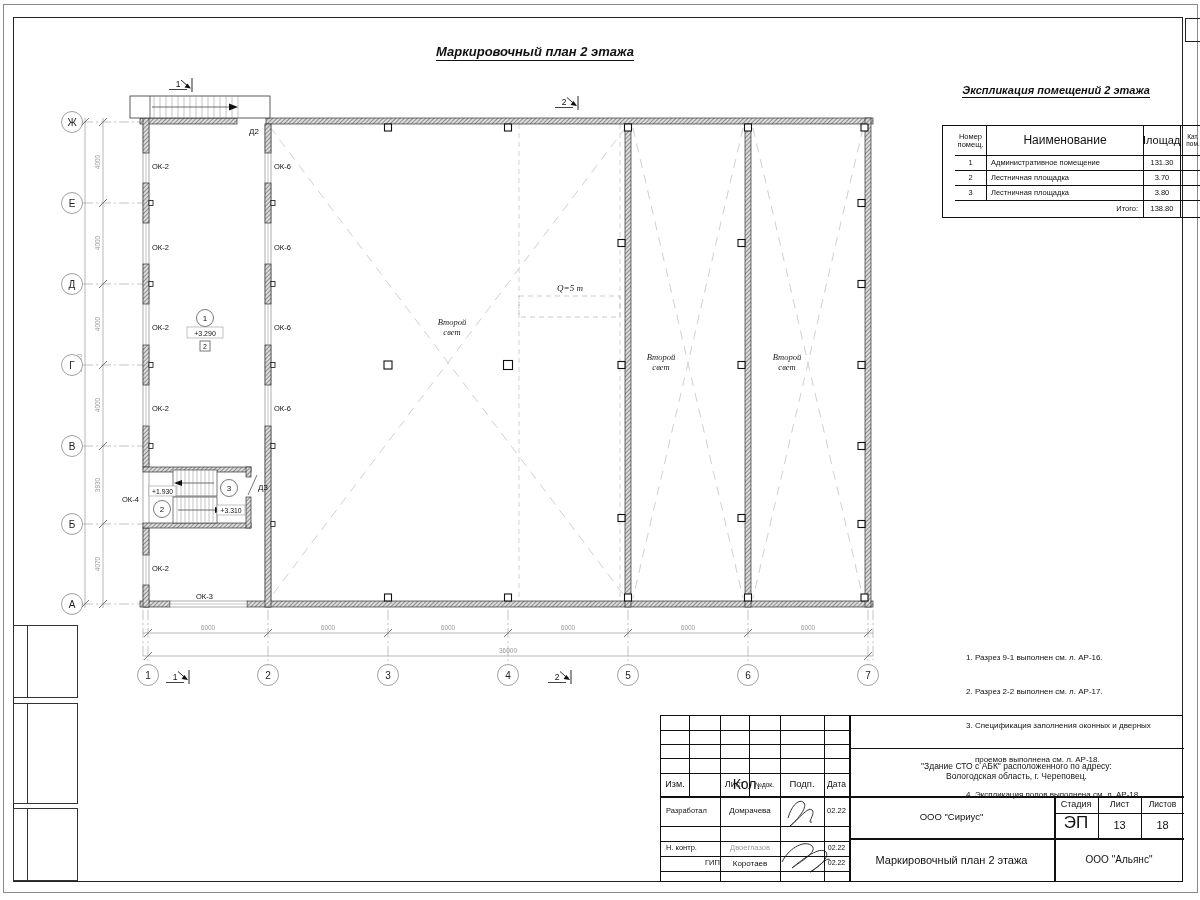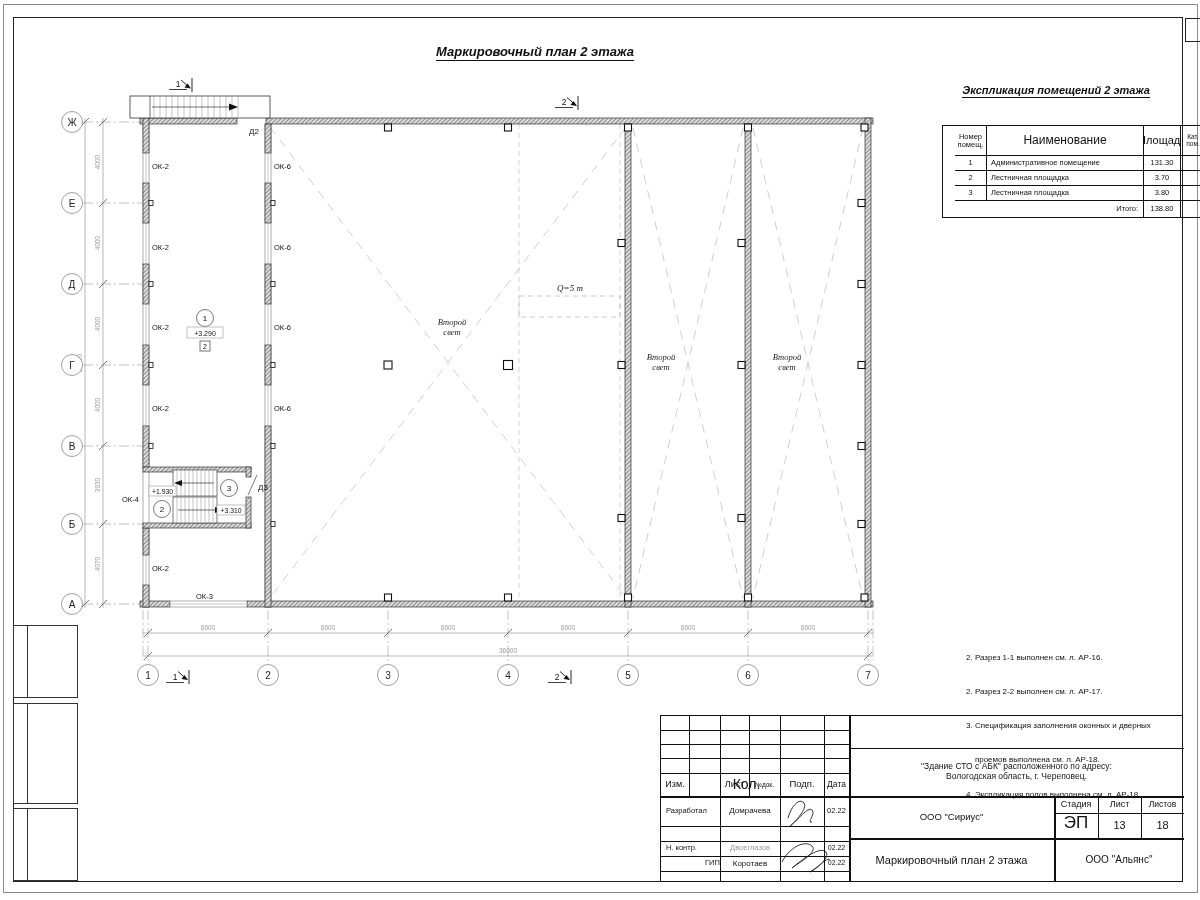--- a/index.html
+++ b/index.html
@@ -92,21 +92,21 @@
     <div class="expl-name">Лестничная площадка</div>
     <div>3.80</div>
     <div class="last"></div>
 
     <div class="expl-total bot">Итого:</div>
     <div class="bot">138.80</div>
     <div class="bot last"></div>
   </div>
 
   <div class="abs notes">
-    <div>2. Разрез 1-1 выполнен см. л. АР-16.</div>
+    <div>1. Разрез 9-1 выполнен см. л. АР-16.</div>
     <div>2. Разрез 2-2 выполнен см. л. АР-17.</div>
     <div>3. Спецификация заполнения оконных и дверных</div>
     <div>    проемов выполнена см. л. АР-18.</div>
     <div>4. Экспликация полов выполнена см. л. АР-18.</div>
   </div>
 
   <div class="abs tb">
 
     <div class="v" style="left:28px;top:0;height:80px;"></div>
     <div class="v" style="left:59px;top:0;height:166px;"></div>

